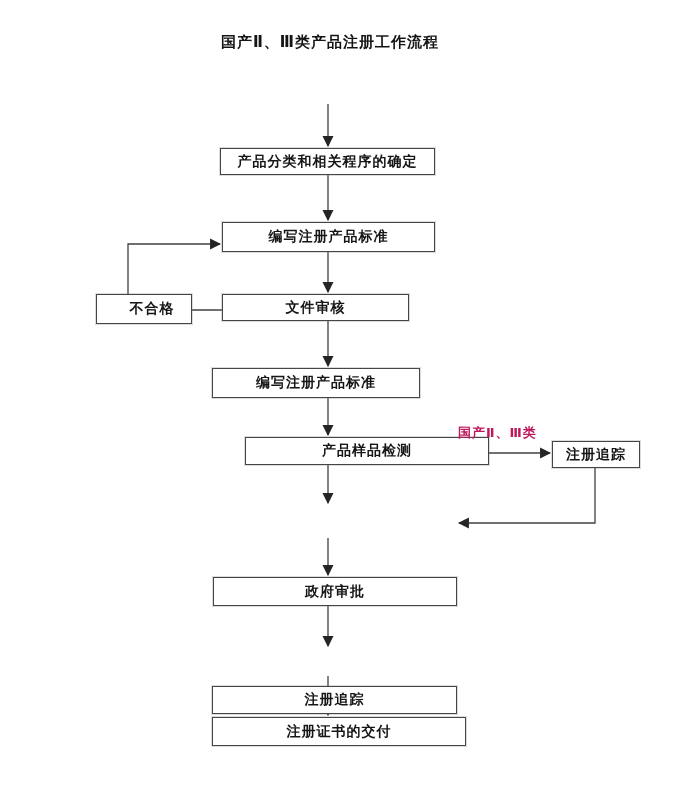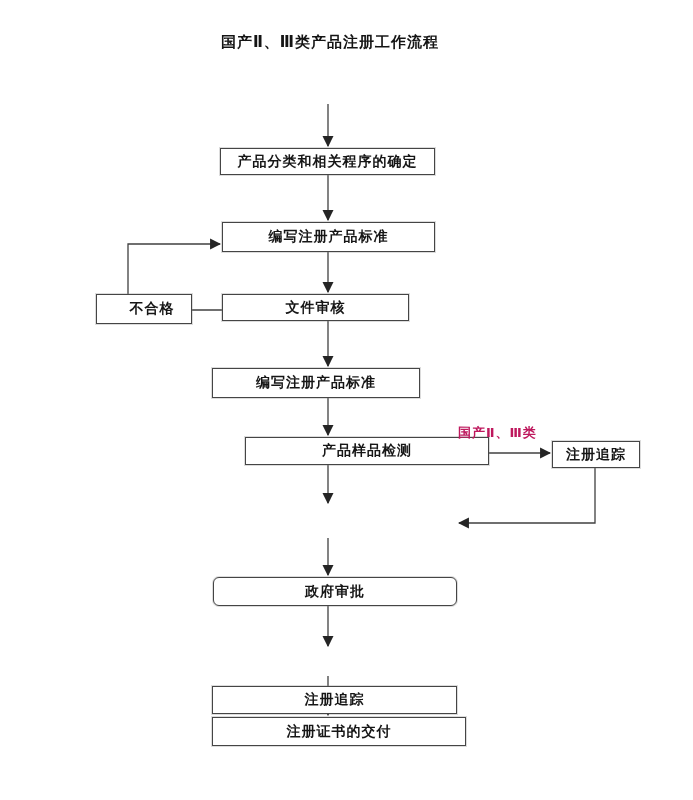--- a/index.html
+++ b/index.html
@@ -59,21 +59,21 @@
     white-space: nowrap;
   }
   
   .n-contract       { left: 220px; top:  78px; width: 215px; height: 26px; }
   .n-classification { left: 220px; top: 148px; width: 215px; height: 27px; }
   .n-guide          { left: 222px; top: 222px; width: 213px; height: 30px; }
   .n-review         { left: 222px; top: 294px; width: 187px; height: 27px; }
   .n-standard       { left: 212px; top: 368px; width: 208px; height: 30px; }
   .n-sample         { left: 212px; top: 437px; width: 244px; height: 28px; margin-left: 33px; }
   .n-submission     { left: 213px; top: 505px; width: 244px; height: 33px; }
-  .n-approval       { left: 213px; top: 577px; width: 244px; height: 29px; border-radius: 6px; }
+  .n-approval       { left: 213px; top: 577px; width: 244px; height: 29px; }
   .n-tracking       { left: 212px; top: 648px; width: 245px; height: 28px; margin-top: 38px; }
   .n-certificate    { left: 212px; top: 717px; width: 254px; height: 29px; font-family: Liberation Mono, monospace; }
   
   .n-unqualified    { left:  96px; top: 294px; width:  96px; height: 30px; padding-left: 16px; }
   .n-clinical       { left: 552px; top: 441px; width:  88px; height: 27px; }
 </style>
 </head>
 <body>
 
 <div class="canvas">

